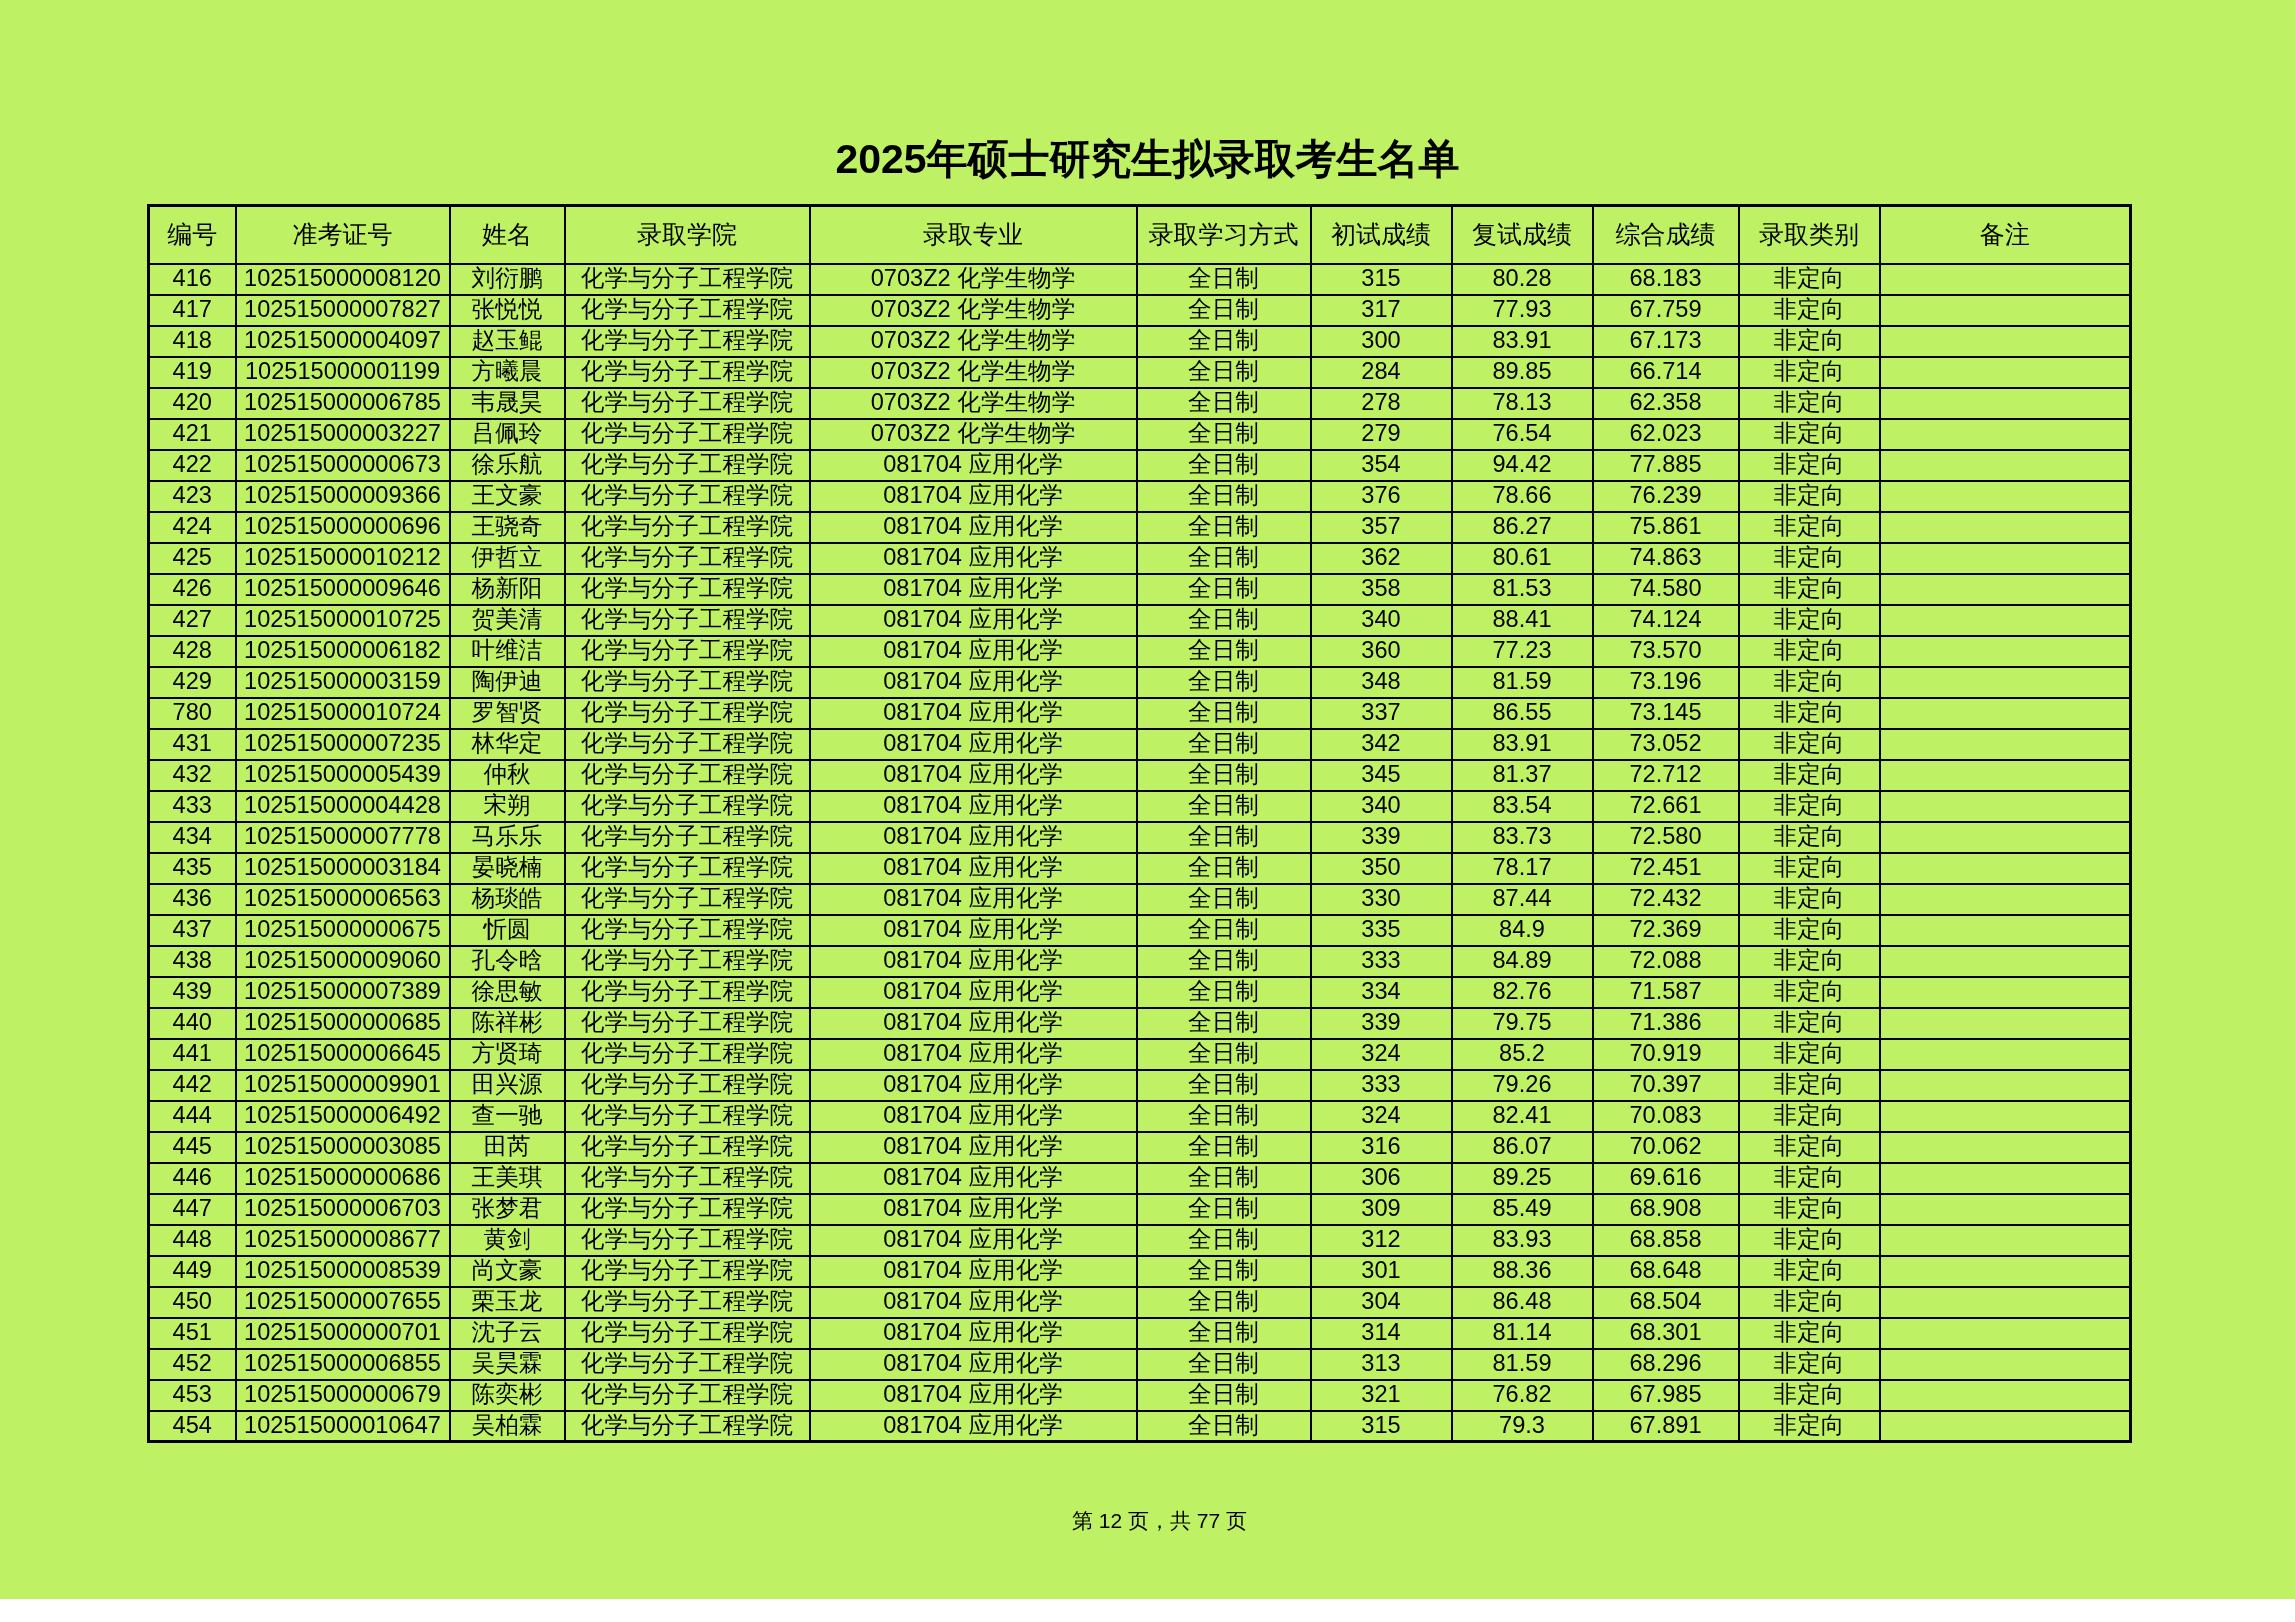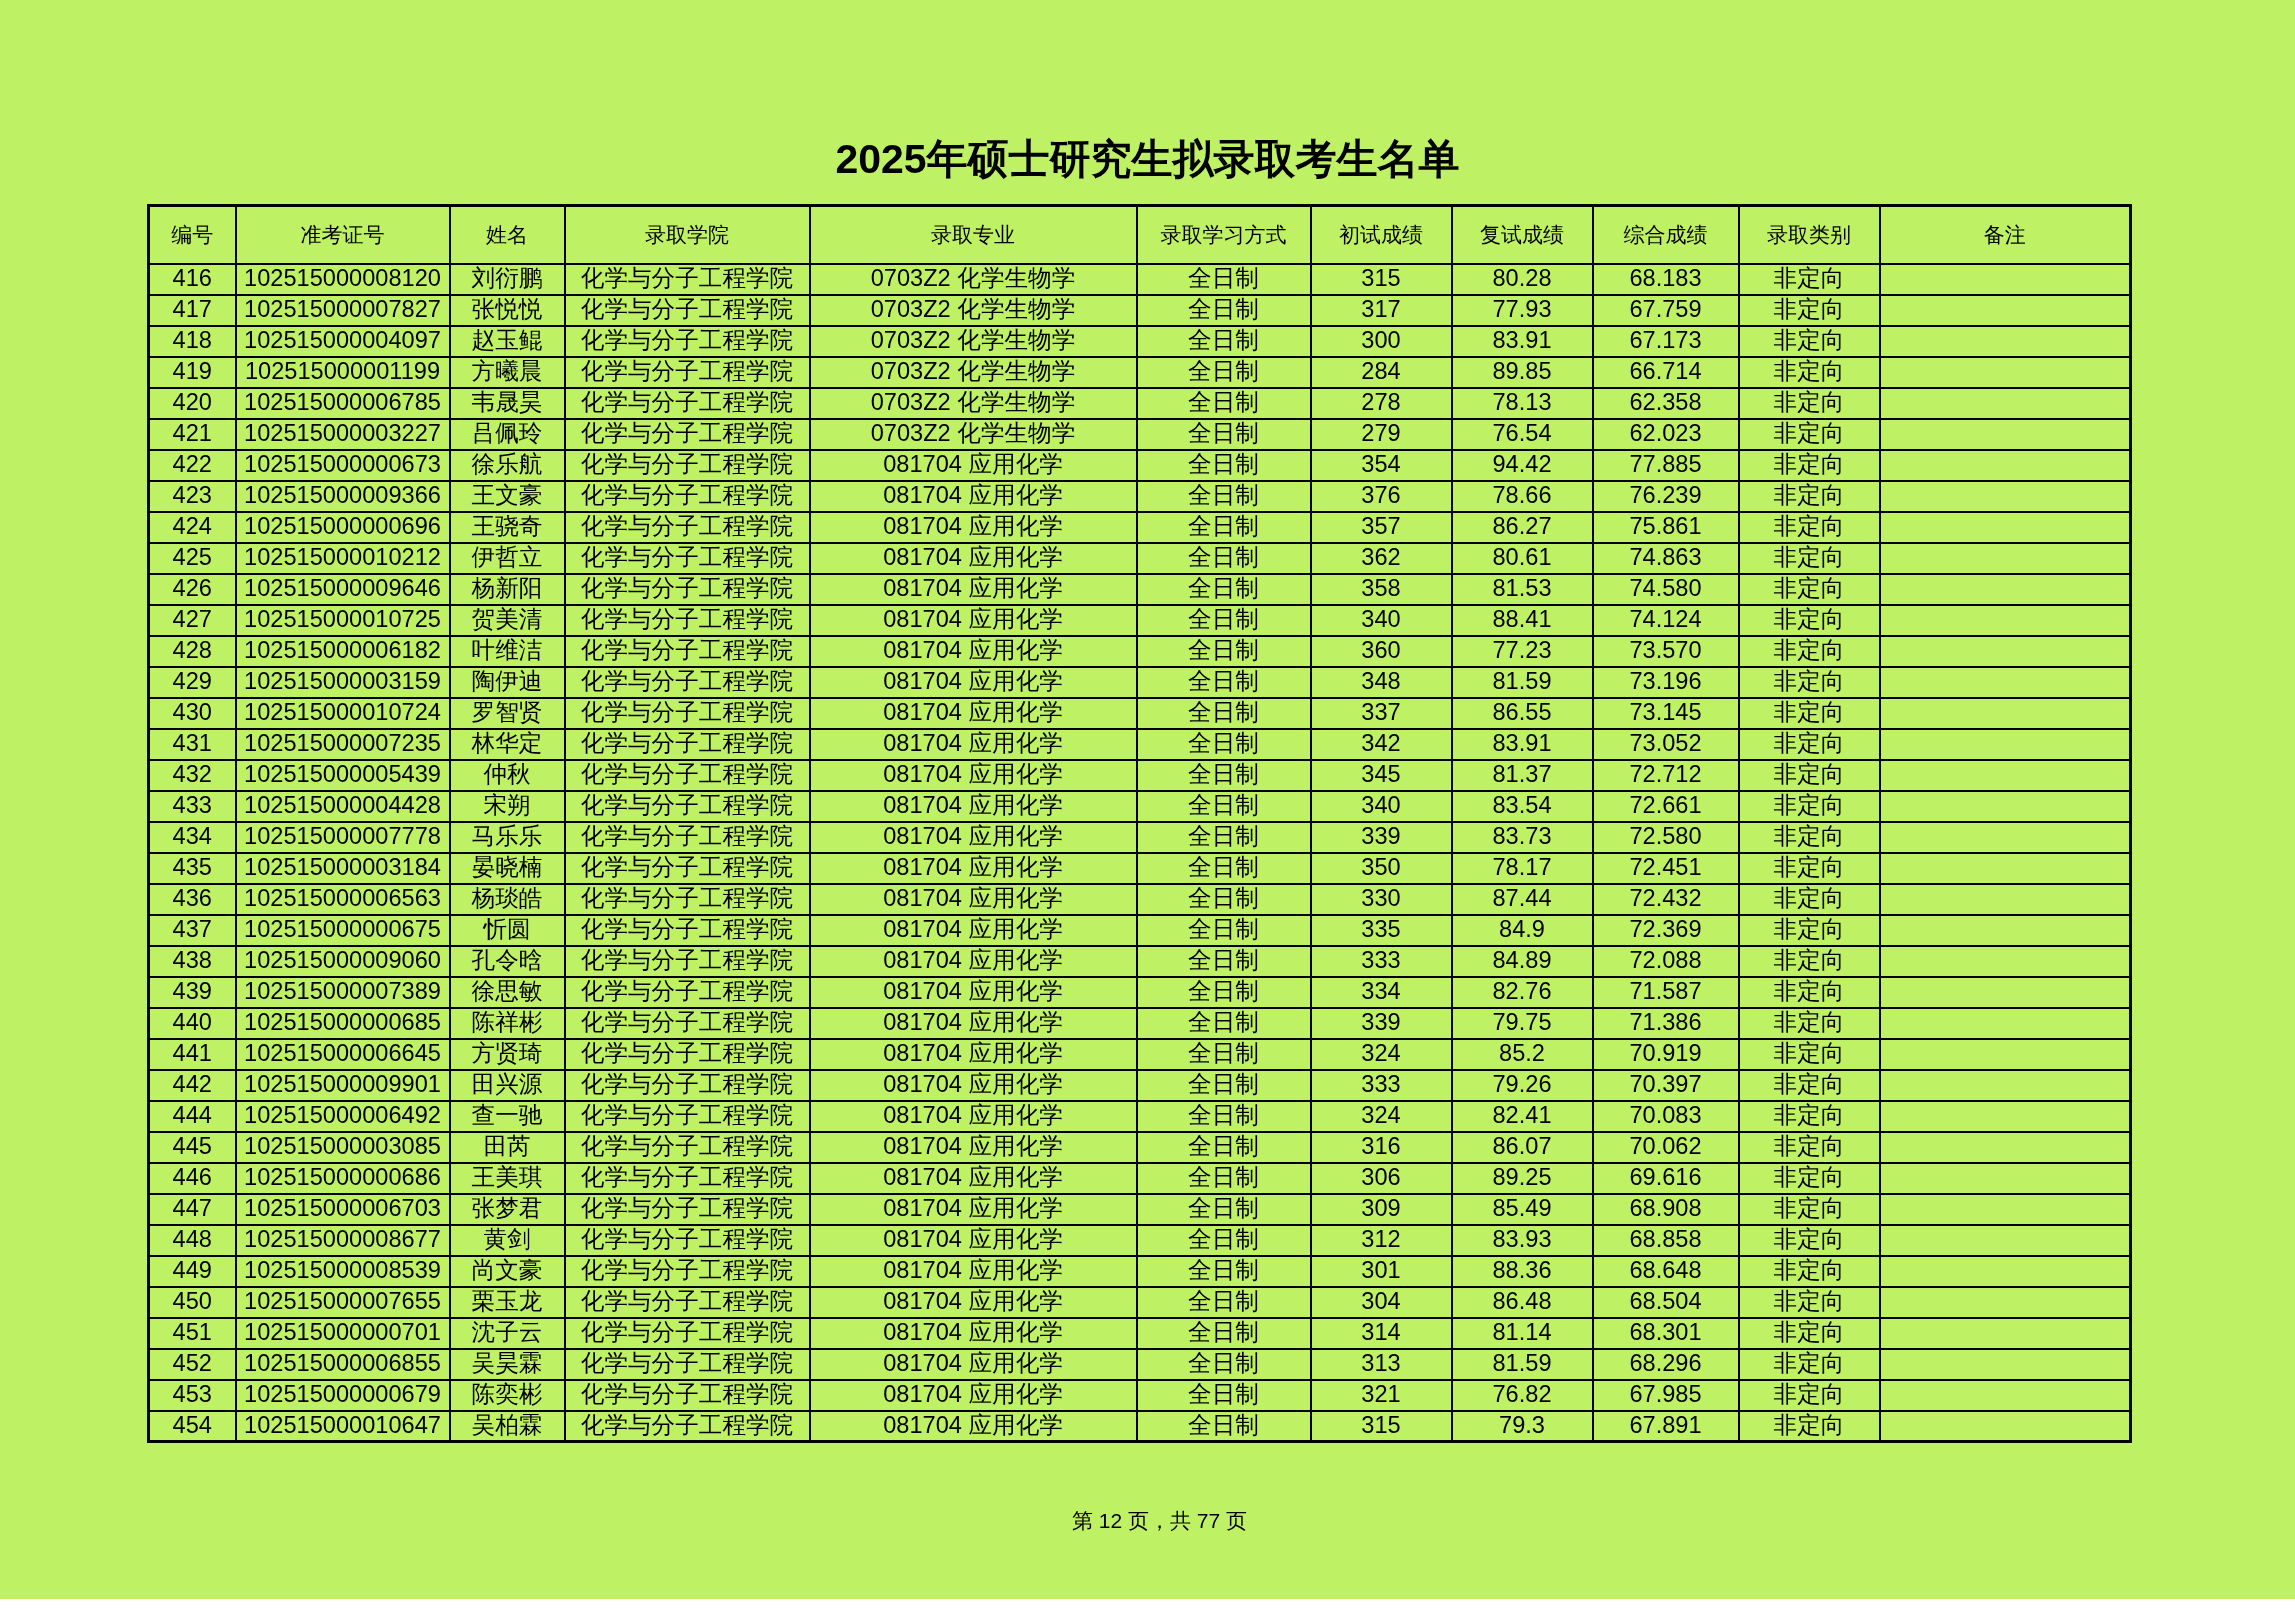--- a/index.html
+++ b/index.html
@@ -45,21 +45,21 @@
     vertical-align: middle;
     white-space: nowrap;
     overflow: hidden;
     line-height: 1;
     font-weight: normal;
   }
   #admission-table thead tr {
     height: 58px;
   }
   #admission-table thead th {
-    font-size: 21px;
+    font-size: 25px;
   }
   #admission-table tbody tr {
     height: 31px;
   }
   #admission-table tbody td {
     font-size: 23.6px;
   }
   #footer {
     position: absolute;
     top: 1510px;
@@ -284,21 +284,21 @@
           <td>化学与分子工程学院</td>
           <td>081704 应用化学</td>
           <td>全日制</td>
           <td>348</td>
           <td>81.59</td>
           <td>73.196</td>
           <td>非定向</td>
           <td></td>
         </tr>
         <tr>
-          <td>430</td>
+          <td>780</td>
           <td>102515000010724</td>
           <td>罗智贤</td>
           <td>化学与分子工程学院</td>
           <td>081704 应用化学</td>
           <td>全日制</td>
           <td>337</td>
           <td>86.55</td>
           <td>73.145</td>
           <td>非定向</td>
           <td></td>

